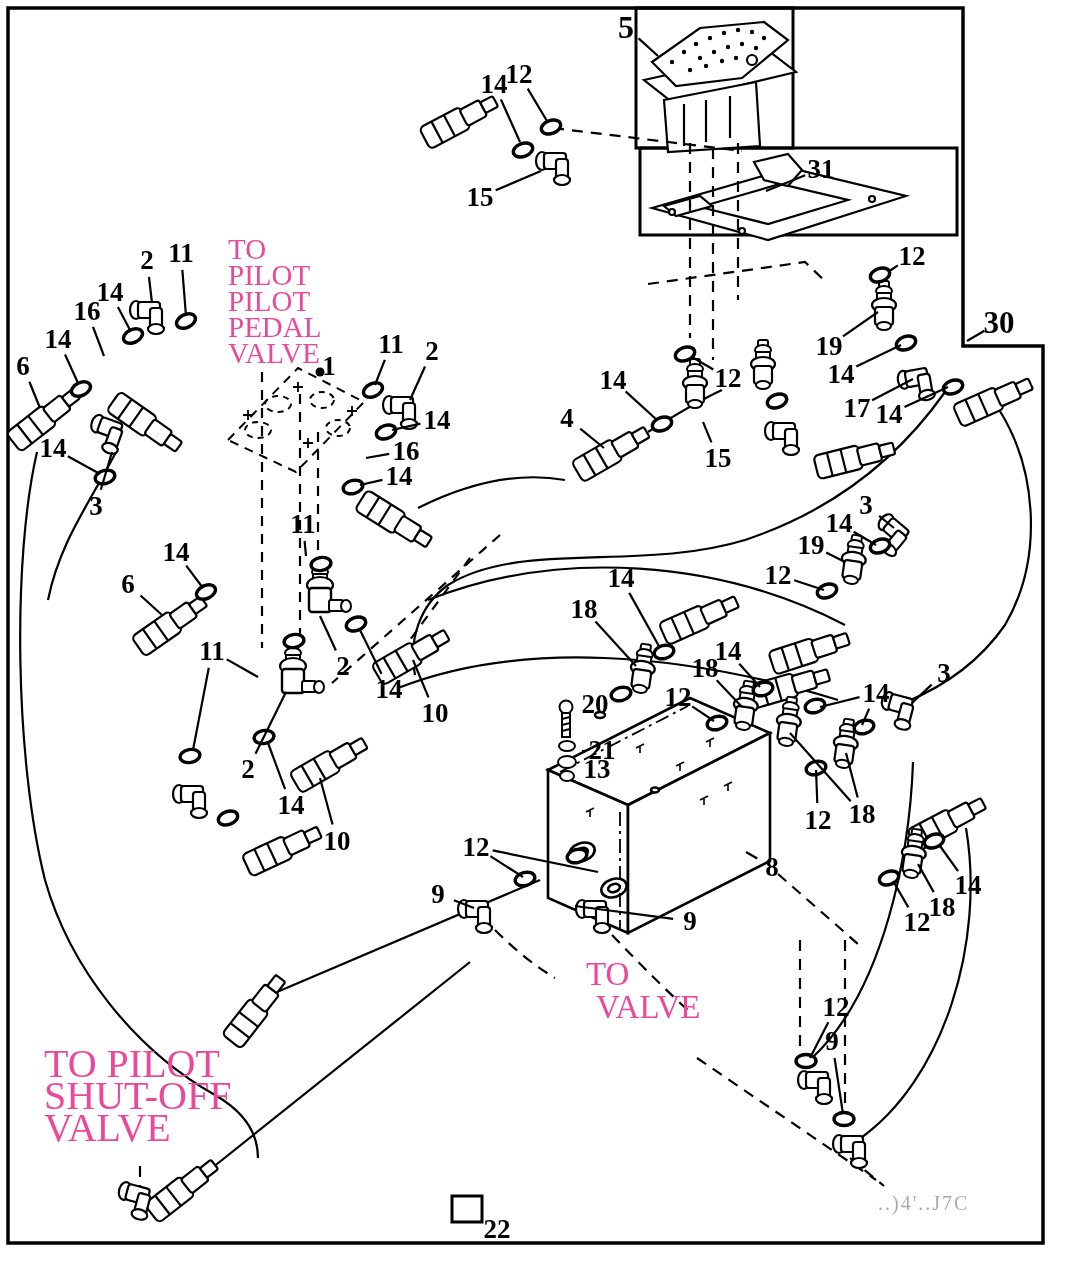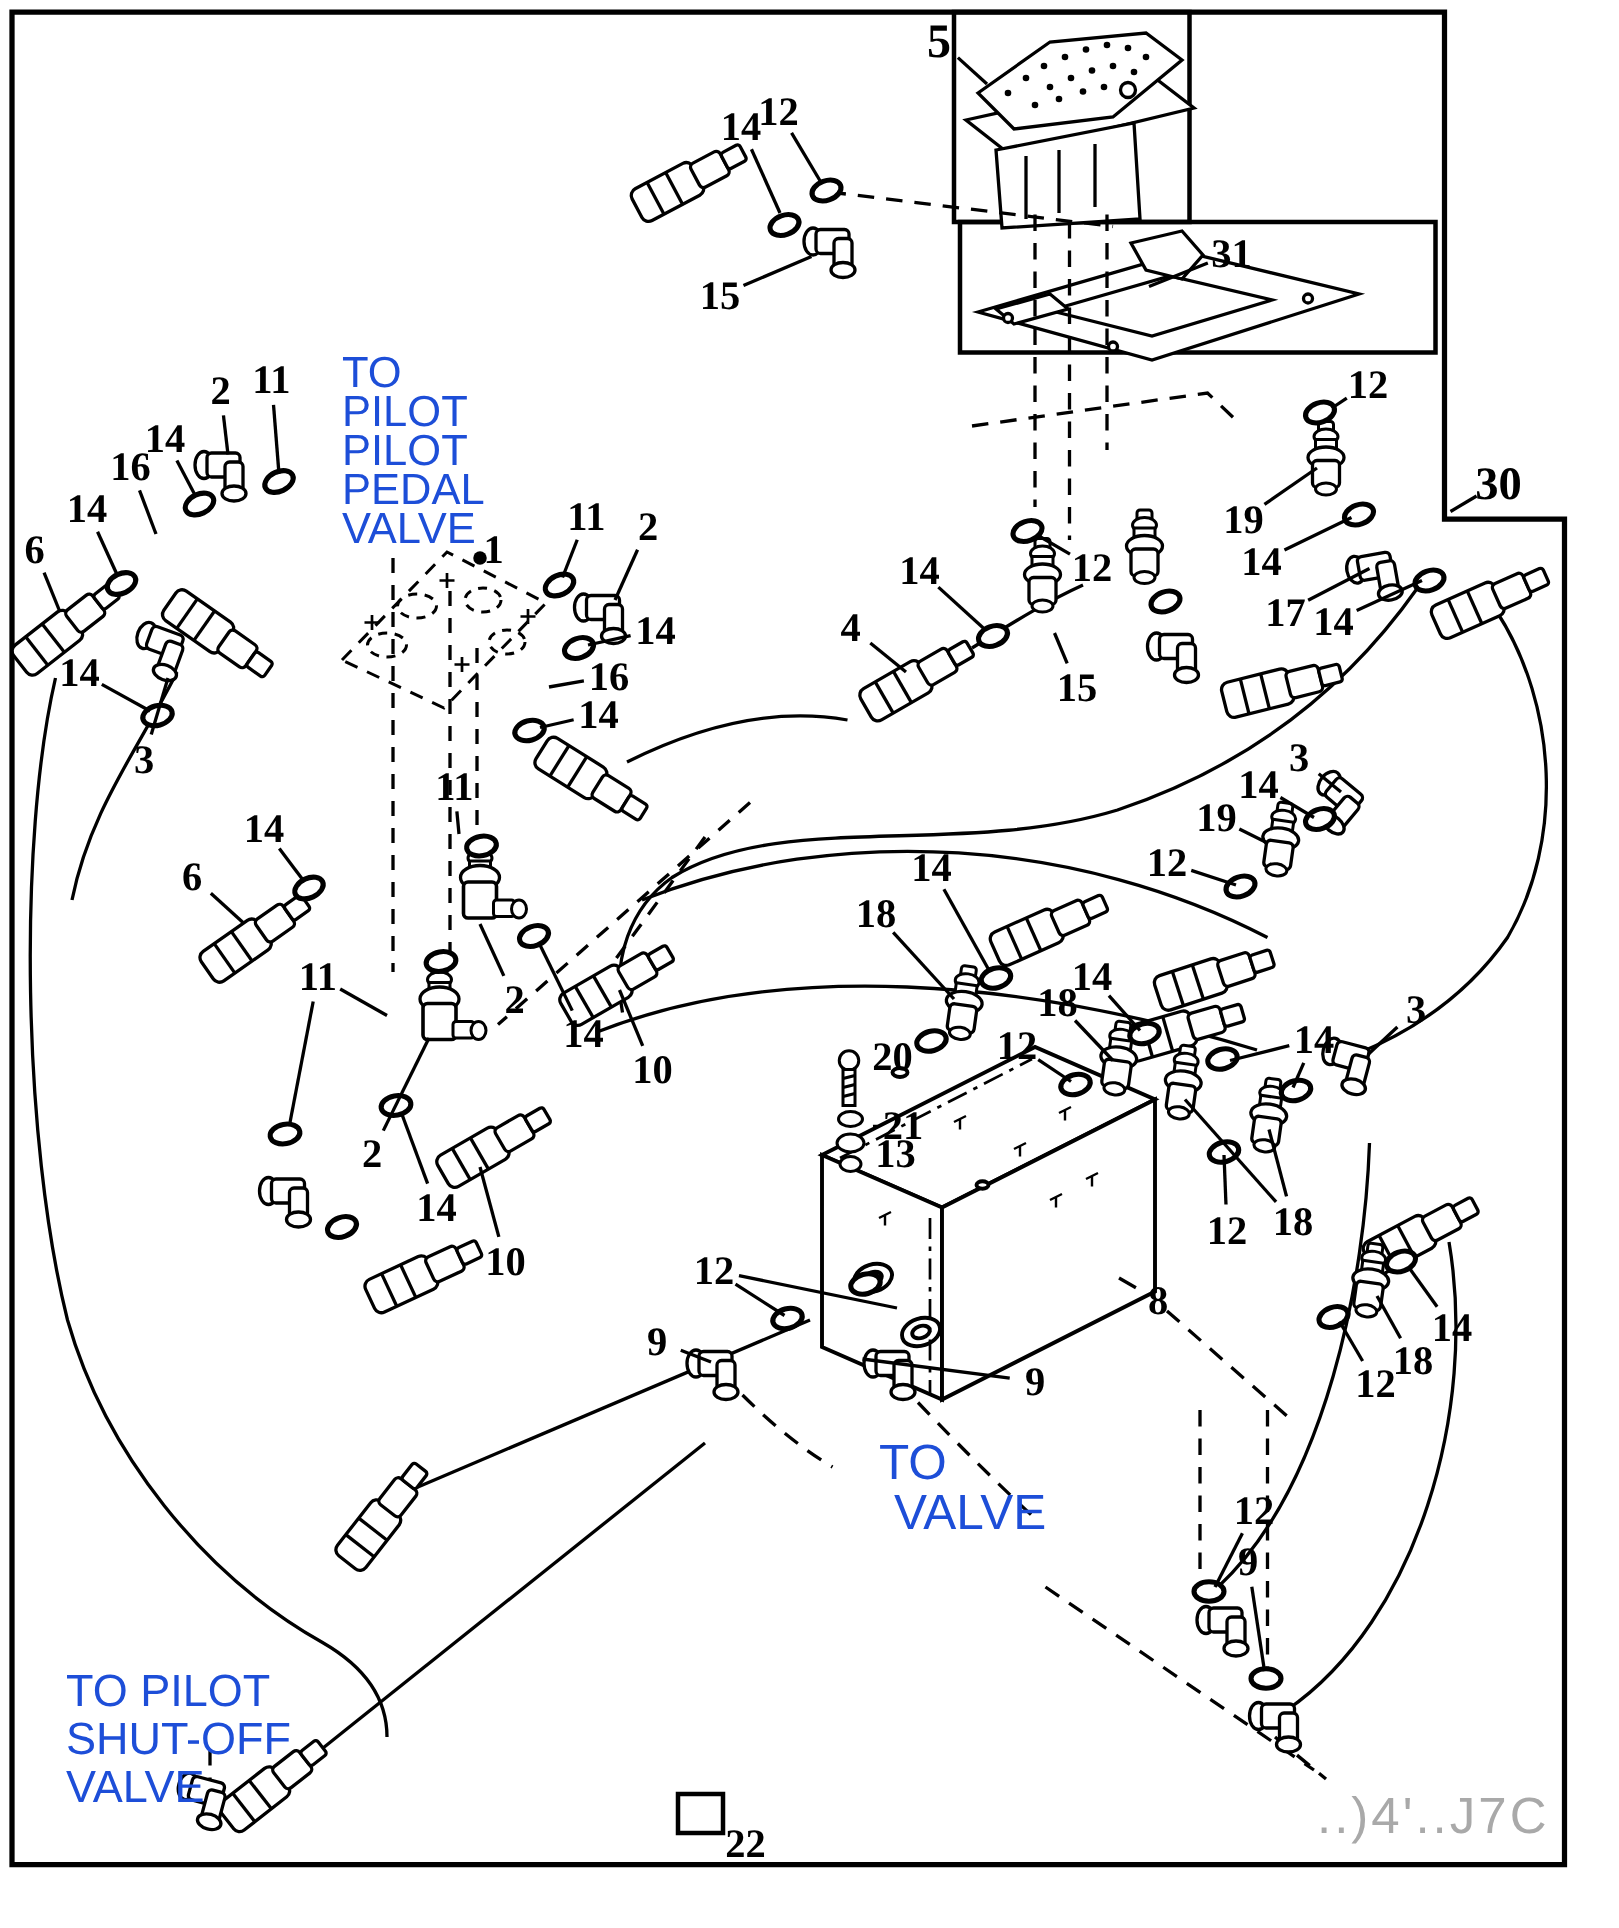--- a/index.html
+++ b/index.html
@@ -1,26 +1,26 @@
 <!DOCTYPE html>
 <html><head>
 <meta charset="utf-8">
 <style>
   html,body{margin:0;padding:0;background:#fff;}
   .stage{position:relative;width:1079px;height:1285px;background:#ffffff;overflow:hidden;
          font-family:"Liberation Serif",serif;}
   svg{position:absolute;left:0;top:0;}
   .lineart{stroke:#000;fill:none;stroke-width:2.2;}
-  .txtblock{position:absolute;color:#1d4ed8;font-family:Liberation Sans, sans-serif;line-height:1.0;}
+  .txtblock{position:absolute;color:#ec4899;font-family:Liberation Serif, serif;line-height:1.0;}
   .txtblock div{white-space:pre;}
   #tb-dual{left:228px;top:236px;font-size:29px;line-height:26px;}
   #tb-valve{left:586px;top:958px;font-size:33px;line-height:33px;}
-  #tb-pilot{left:44px;top:1112px;font-size:30px;line-height:32px;}
-  #watermark{position:absolute;left:878px;top:1192px;font-size:34px;color:#a9a9a9;
-             letter-spacing:2px;font-family:Liberation Sans, sans-serif;}
+  #tb-pilot{left:44px;top:1048px;font-size:40px;line-height:32px;}
+  #watermark{position:absolute;left:878px;top:1192px;font-size:20px;color:#a9a9a9;
+             letter-spacing:2px;font-family:Liberation Serif, serif;}
 </style>
 </head>
 <body>
 
 <div class="stage">
 
 <svg width="1079" height="1285" viewBox="0 0 1079 1285">
   <defs>
     <g id="sym-hose">
       <rect x="-40" y="-12" width="46" height="24" rx="5" fill="#fff" stroke="#000" stroke-width="2.2"></rect>

